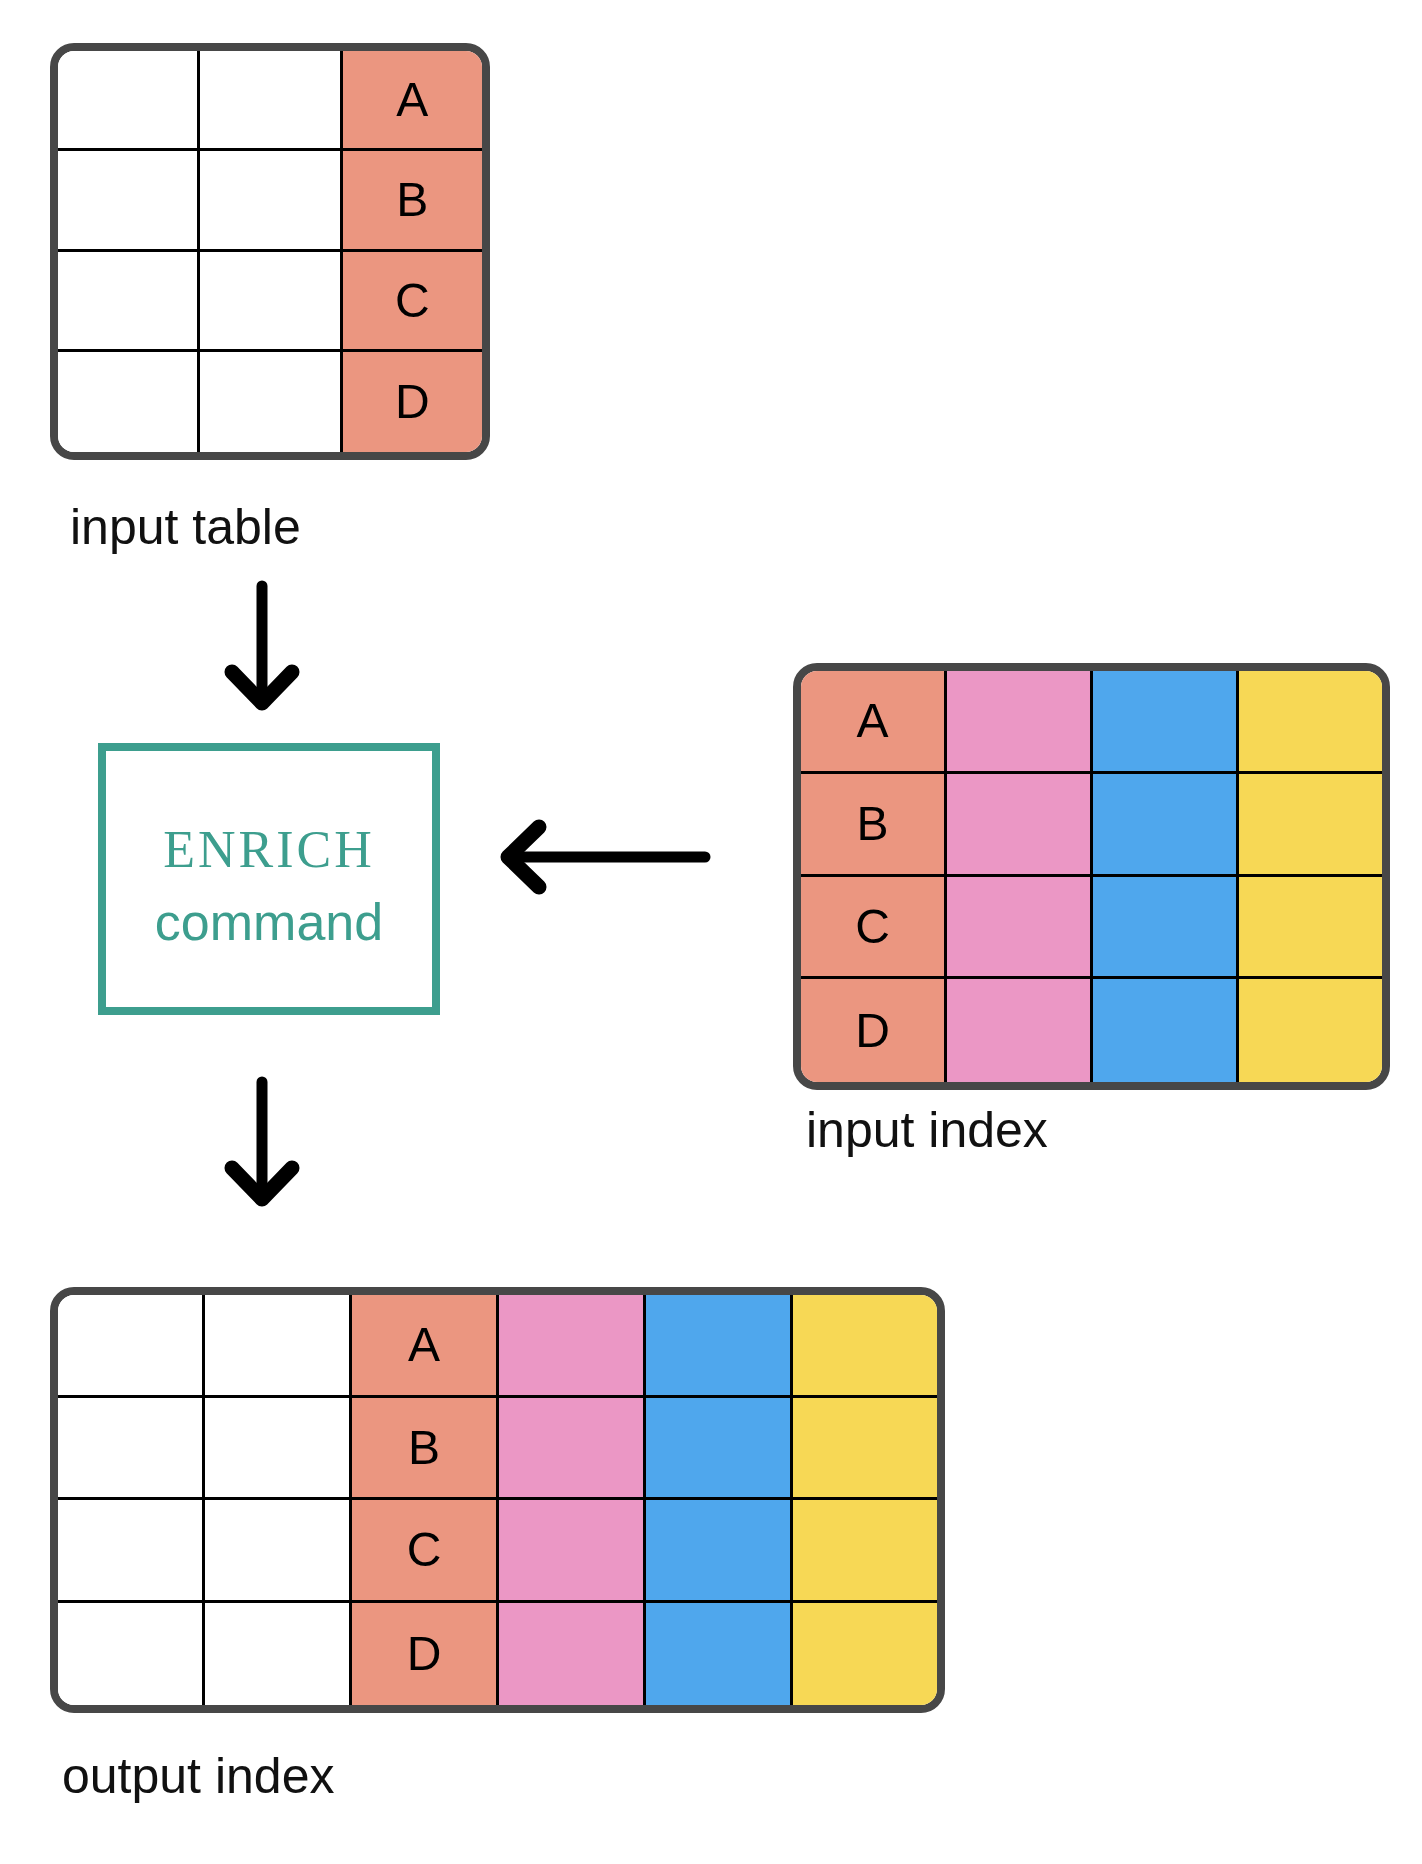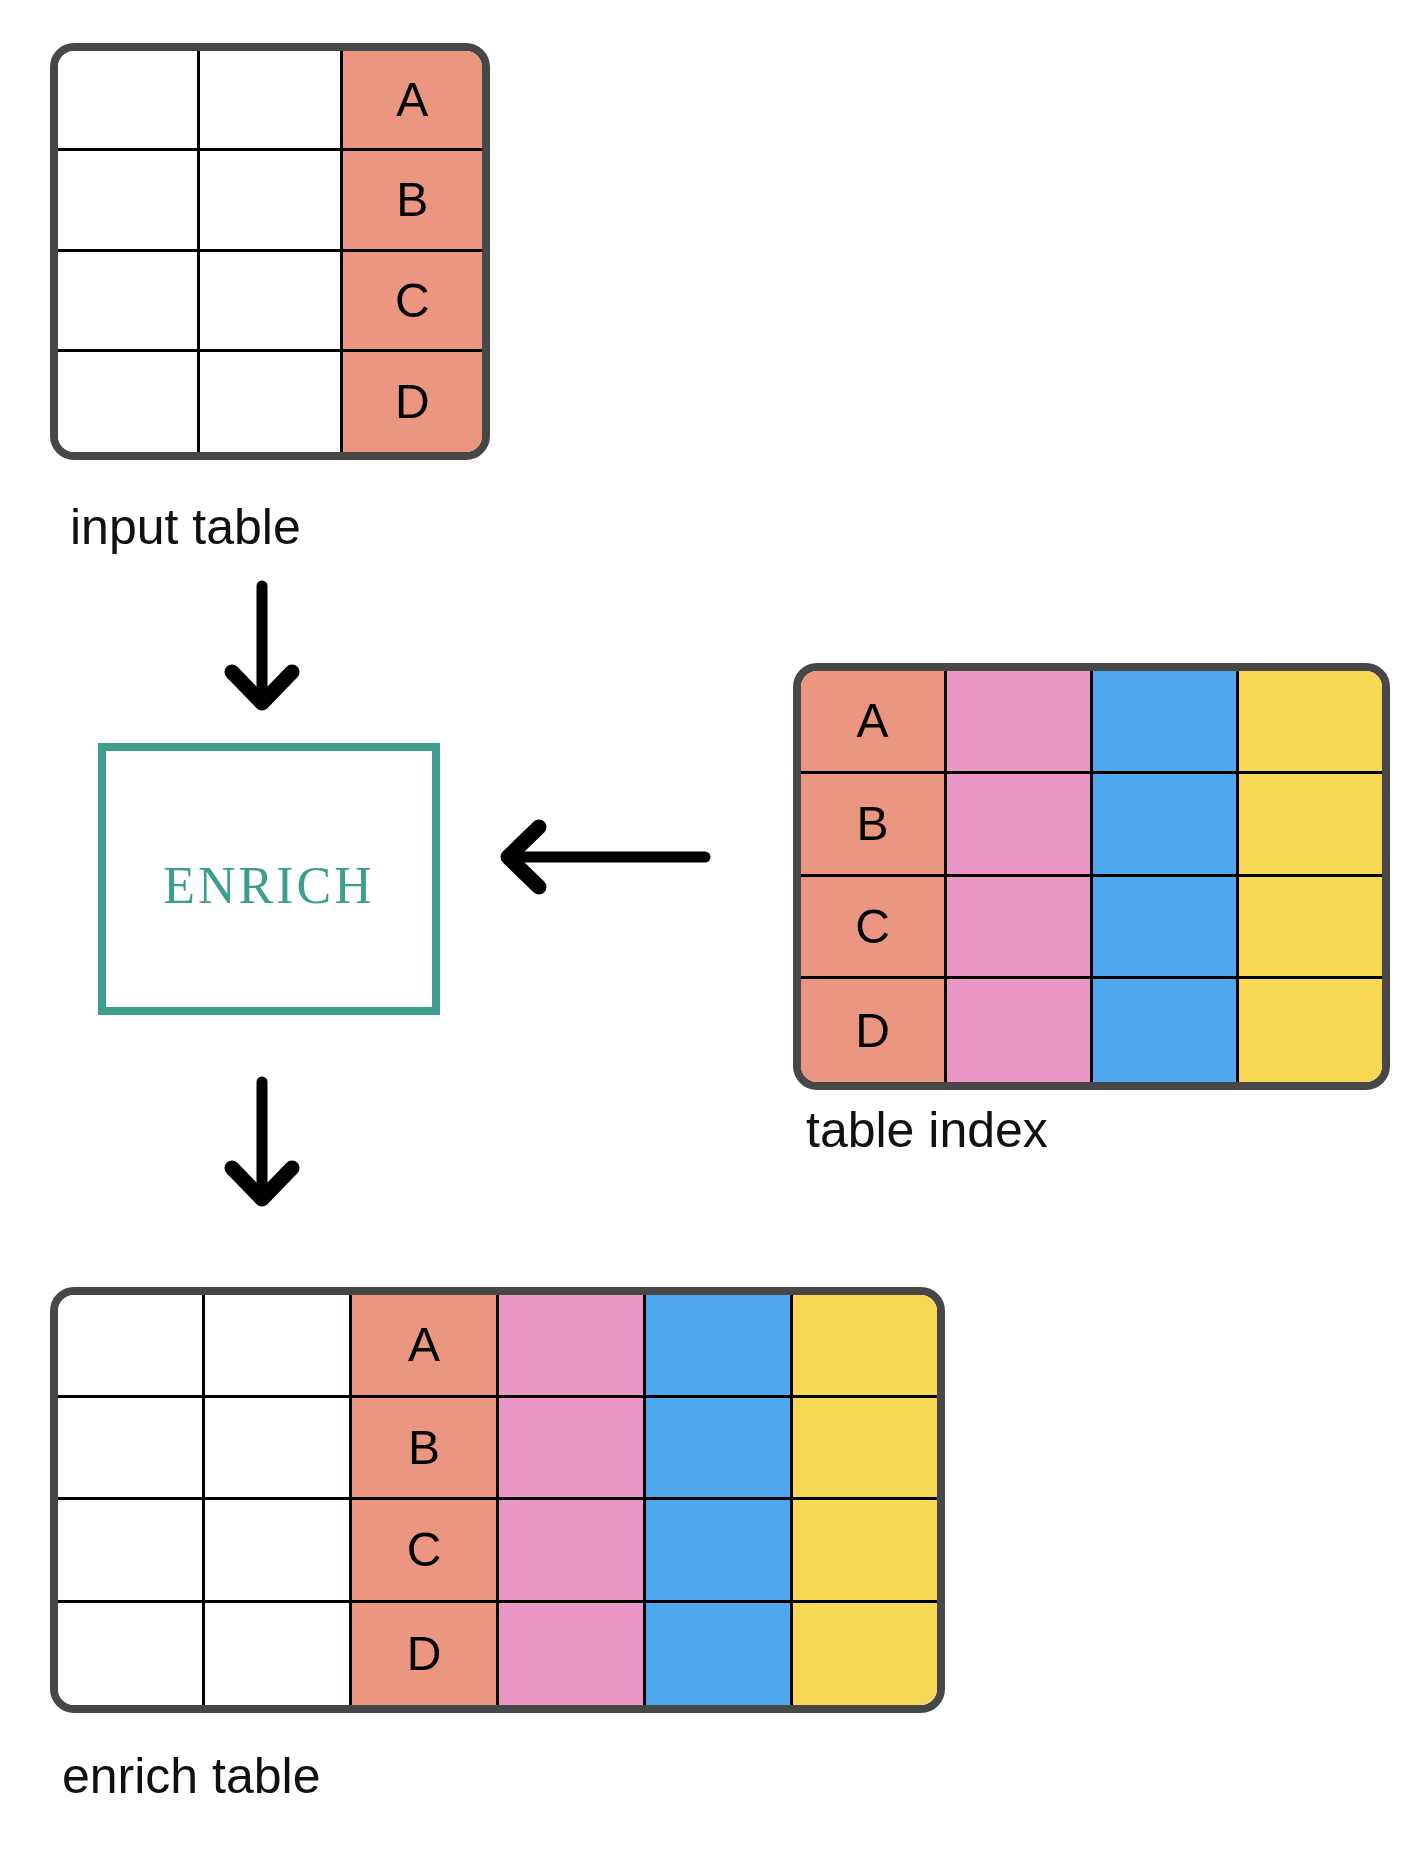--- a/index.html
+++ b/index.html
@@ -143,20 +143,21 @@
 
   <div class="dlabel label-input">input table</div>
 
   <svg class="arrow arrow-1" viewBox="0 0 80 145">
     <path class="shaft" d="M40 16 L40 124"></path>
     <path class="head" d="M10 102 L40 133 L70 102"></path>
   </svg>
 
   <div class="enrich-box">
     <div class="enrich-keyword">ENRICH</div>
+    <div class="enrich-word">command</div>
   </div>
 
   <svg class="arrow arrow-left" viewBox="0 0 225 95">
     <path class="shaft" d="M210 47 L22 47"></path>
     <path class="head" d="M44 17 L13 47 L44 77"></path>
   </svg>
 
   <div class="dtable enrich-table">
       <div class="t-row">
         <div class="t-cell" style="background: rgb(235, 150, 128);">A</div>
@@ -177,21 +178,21 @@
         <div class="t-cell" style="background: rgb(247, 216, 85);"></div>
       </div>
       <div class="t-row">
         <div class="t-cell" style="background: rgb(235, 150, 128);">D</div>
         <div class="t-cell" style="background: rgb(235, 151, 197);"></div>
         <div class="t-cell" style="background: rgb(79, 167, 237);"></div>
         <div class="t-cell" style="background: rgb(247, 216, 85);"></div>
       </div>
     </div>
 
-  <div class="dlabel label-enrich">table index</div>
+  <div class="dlabel label-enrich">input index</div>
 
   <svg class="arrow arrow-2" viewBox="0 0 80 145">
     <path class="shaft" d="M40 16 L40 124"></path>
     <path class="head" d="M10 102 L40 133 L70 102"></path>
   </svg>
 
   <div class="dtable output-table">
       <div class="t-row">
         <div class="t-cell" style="background: rgb(255, 255, 255);"></div>
         <div class="t-cell" style="background: rgb(255, 255, 255);"></div>
@@ -219,15 +220,15 @@
       <div class="t-row">
         <div class="t-cell" style="background: rgb(255, 255, 255);"></div>
         <div class="t-cell" style="background: rgb(255, 255, 255);"></div>
         <div class="t-cell" style="background: rgb(235, 150, 128);">D</div>
         <div class="t-cell" style="background: rgb(235, 151, 197);"></div>
         <div class="t-cell" style="background: rgb(79, 167, 237);"></div>
         <div class="t-cell" style="background: rgb(247, 216, 85);"></div>
       </div>
     </div>
 
-  <div class="dlabel label-output">enrich table</div>
+  <div class="dlabel label-output">output index</div>
 
 </div>
 
 </body></html>

